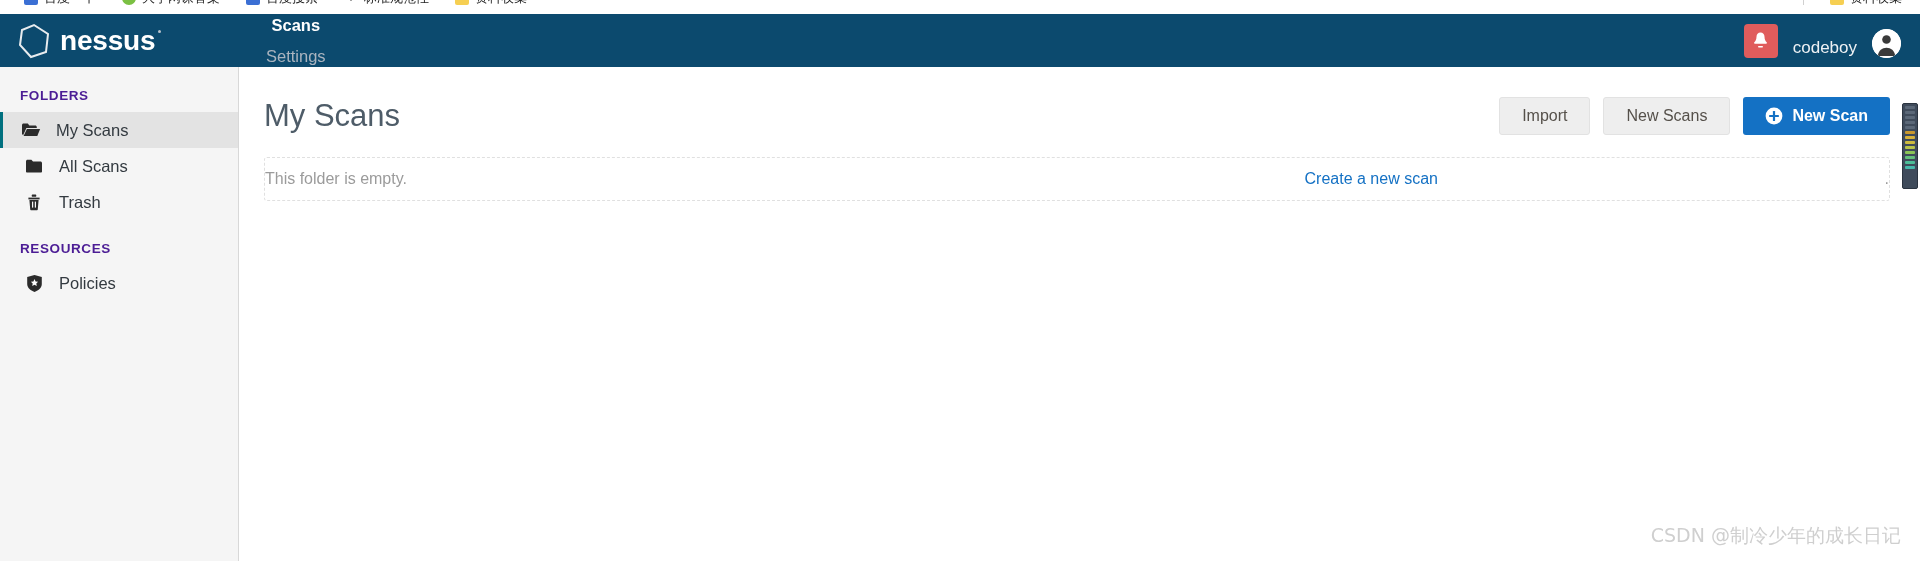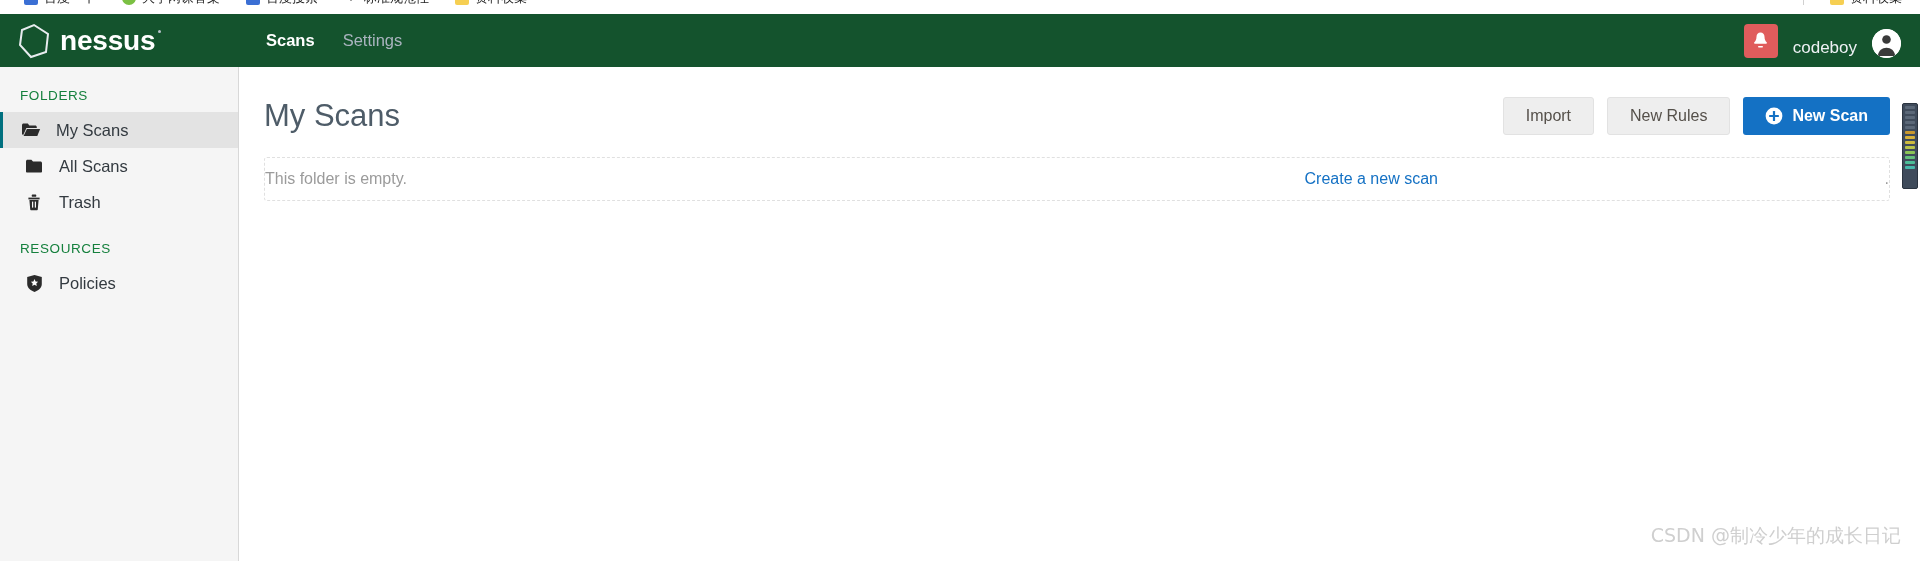--- a/index.html
+++ b/index.html
@@ -34,34 +34,34 @@
   }
   .bm-sep { width:1px; height:14px; background:#d0d0d0; }
   .bm-right {
     position:absolute; right:18px; top:-11px;
     display:flex; align-items:center; gap:26px; white-space:nowrap;
   }
 
   
   .topbar {
     position:absolute; left:0; top:14px; width:1920px; height:53px;
-    background:#14532d;
+    background:#0c4a6e;
     display:flex; align-items:center;
   }
   .brand { display:flex; align-items:center; gap:9px; margin-left:17px; width:177px; }
   .brand-hex { width:34px; height:36px; display:block; }
   .brand-word {
     font-size:28px; font-weight:bold; color:#ffffff;
     letter-spacing:-0.2px; line-height:1; position:relative;
   }
   .brand-word::after{
     content:""; position:absolute; right:-6px; top:3px;
     width:3px; height:3px; border-radius:50%; background:#b9c3cc;
   }
-  .nav-tabs { display:flex; align-items:center; gap:0; margin-left:58px; }
+  .nav-tabs { display:flex; align-items:center; gap:0; margin-left:58px;flex-direction:column; }
   .nav-tab {
     font-size:16.5px; padding:6px 14px; cursor:pointer;
     color:#aab4bf; white-space:nowrap;
   }
   .nav-tab.active { color:#ffffff; font-weight:bold; }
   .topbar-right {
     margin-left:auto; margin-right:19px;
     display:flex; align-items:flex-end; gap:15px;
   }
   .bell-badge {
@@ -76,22 +76,23 @@
     overflow:hidden; cursor:pointer;
   }
   .avatar svg { display:block; }
 
   
   .sidebar {
     position:absolute; left:0; top:67px; width:239px; height:494px;
     background:#f5f5f5; border-right:1px solid #d8d8d8;
   }
   .side-section-title {
-    font-size:13.5px; color:#15803d; letter-spacing:0.6px;
+    font-size:13.5px; color:#4c1d95; letter-spacing:0.6px;
     padding:21px 0 9px 20px;
+    font-weight:bold;
   }
   .side-item {
     display:flex; align-items:center; gap:14px;
     height:36px; padding-left:20px; cursor:pointer;
     font-size:16.5px; color:#333a40;
     border-left:3px solid transparent;
     position:relative;
   }
   .side-item.active {
     background:#e3e3e3; border-left:3px solid #00707f; padding-left:17px;
@@ -265,21 +266,21 @@
       <span class="side-label">Policies</span>
     </div>
 
   </div>
 
   <div class="main">
     <div class="content-head">
       <div class="page-title">My Scans</div>
       <div class="head-actions">
         <button class="btn btn-default">Import</button>
-        <button class="btn btn-default">New Rules</button>
+        <button class="btn btn-default">New Scans</button>
         <button class="btn btn-primary">
           <svg width="18" height="18" viewBox="0 0 18 18">
             <circle cx="9" cy="9" r="8.4" fill="#ffffff"></circle>
             <rect x="7.9" y="4.1" width="2.2" height="9.8" rx="0.5" fill="#1471c4"></rect>
             <rect x="4.1" y="7.9" width="9.8" height="2.2" rx="0.5" fill="#1471c4"></rect>
           </svg>
           <span>New Scan</span>
         </button>
       </div>
     </div>

